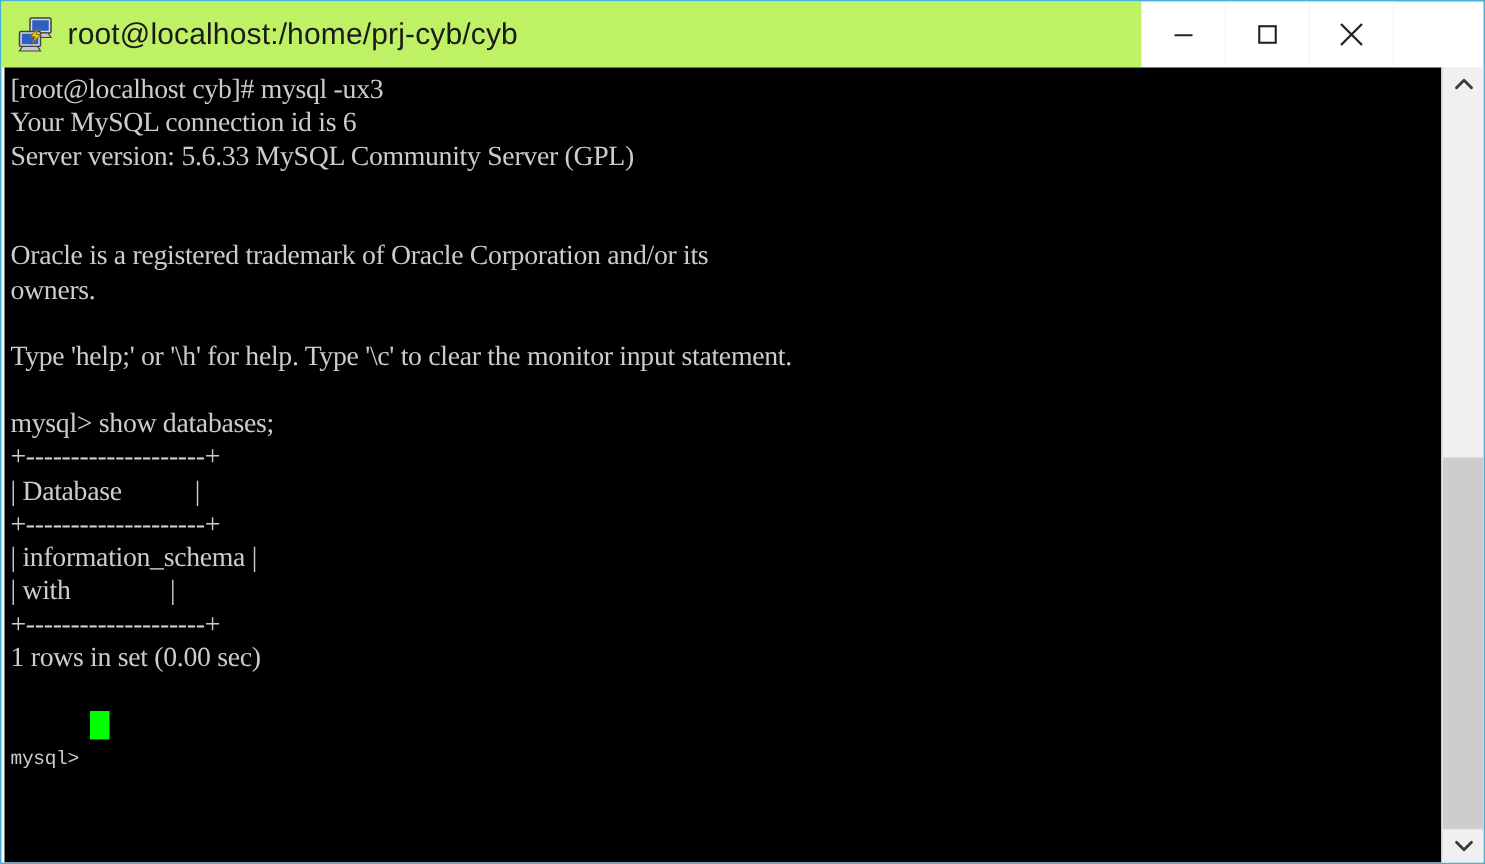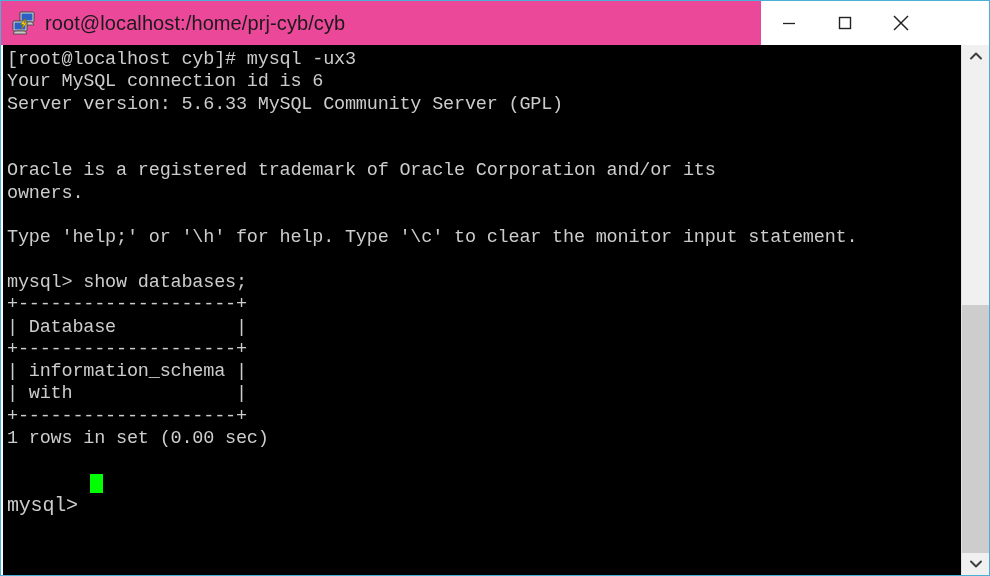--- a/index.html
+++ b/index.html
@@ -23,21 +23,21 @@
     border: 1px solid #4ab0d8;
     overflow: hidden;
   }
 
   
   .titlebar {
     position: absolute;
     left: 0; top: 0;
     width: 928px;
     height: 44px;
-    background: #ec4899;
+    background: #bef264;
     display: flex;
     align-items: center;
   }
   .title-icon {
     width: 26px;
     height: 26px;
     margin-left: 10px;
     margin-right: 8px;
     flex: 0 0 auto;
     position: relative;
@@ -77,37 +77,37 @@
     top: 44px;
     width: 958px;
     height: 530px;
     background: #000000;
     overflow: hidden;
   }
   .term-inner {
     padding: 4px 0 0 4px;
   }
   .term-line {
-    font-family: Liberation Mono, monospace;
+    font-family: Liberation Serif, serif;
     font-size: 18.5px;
     line-height: 22.3px;
     color: #cccccc;
     white-space: pre;
     letter-spacing: -0.2px;
     height: 22.3px;
   }
   .term-line.blank { color: transparent; }
   .prompt-line {
     display: flex;
     align-items: center;
     height: 22.3px;
   }
   .prompt-text {
     font-family: "Liberation Mono", "DejaVu Sans Mono", monospace;
-    font-size: 20px;
+    font-size: 13px;
     line-height: 22.3px;
     color: #cccccc;
     white-space: pre;
     letter-spacing: -0.2px;
     margin-top: 44px;
   }
   .cursor-block {
     display: inline-block;
     width: 13px;
     height: 19px;

